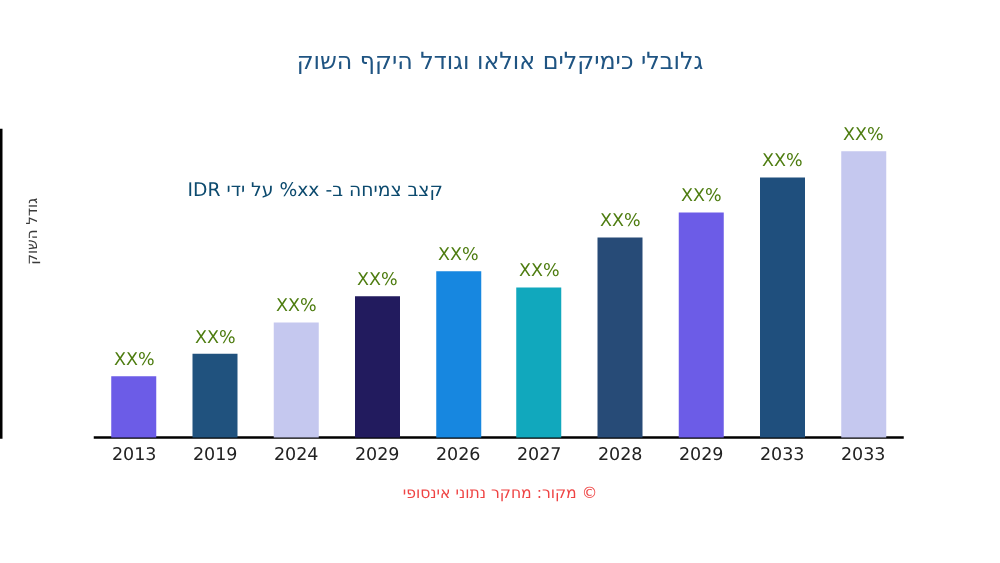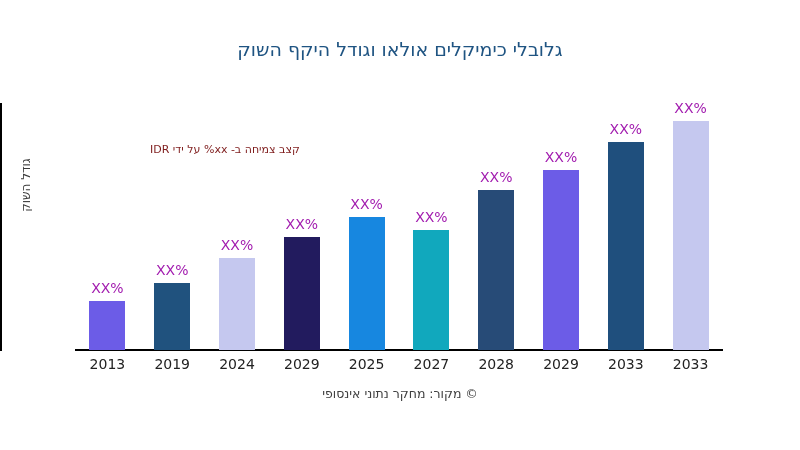--- a/index.html
+++ b/index.html
@@ -54,22 +54,22 @@
     font-size:12px;
     color:#3a3a3a;
     direction:rtl;
   }
 
   
   .annotation{
     position:absolute;
     left:150px;
     top:143px;
-    font-size:11px;
-    color:#7f1d1d;
+    font-size:15px;
+    color:#0c4a6e;
     direction:rtl;
     white-space:nowrap;
   }
 
   
   .bars{
     position:absolute;
     left:75px;
     top:103px;
     width:648px;
@@ -87,21 +87,21 @@
     bottom:0;
     left:50%;
     transform:translateX(-50%);
     width:36px;
   }
   .bar-label{
     position:absolute;
     left:50%;
     transform:translateX(-50%);
     font-size:14px;
-    color:#a21caf;
+    color:#4d7c0f;
     white-space:nowrap;
     direction:ltr;
   }
 
   
   .xticks{
     position:absolute;
     left:75px;
     top:356px;
     width:648px;
@@ -117,21 +117,21 @@
     color:#222222;
   }
 
   
   .footer-source{
     position:absolute;
     left:0;right:0;
     top:386px;
     text-align:center;
     font-size:12.5px;
-    color:#404040;
+    color:#ef4444;
     direction:rtl;
     white-space:nowrap;
   }
 </style>
 </head>
 <body>
 
 <div id="chart-root">
 
   <div class="chart-title">גלובלי כימיקלים אולאו וגודל היקף השוק</div>
@@ -186,21 +186,21 @@
         <div class="bar" title="2031 XX%" style="height: 229px; background: rgb(197, 200, 239);"></div>
         <div class="bar-label" style="bottom: 234px;">XX%</div>
       </div>
     </div>
 
   <div class="xticks" id="xticks-layer">
       <div class="xtick" style="left: 0px; width: 64.8px;">2013</div>
       <div class="xtick" style="left: 64.8px; width: 64.8px;">2019</div>
       <div class="xtick" style="left: 129.6px; width: 64.8px;">2024</div>
       <div class="xtick" style="left: 194.4px; width: 64.8px;">2029</div>
-      <div class="xtick" style="left: 259.2px; width: 64.8px;">2025</div>
+      <div class="xtick" style="left: 259.2px; width: 64.8px;">2026</div>
       <div class="xtick" style="left: 324px; width: 64.8px;">2027</div>
       <div class="xtick" style="left: 388.8px; width: 64.8px;">2028</div>
       <div class="xtick" style="left: 453.6px; width: 64.8px;">2029</div>
       <div class="xtick" style="left: 518.4px; width: 64.8px;">2033</div>
       <div class="xtick" style="left: 583.2px; width: 64.8px;">2033</div>
     </div>
 
   <div class="footer-source">© מקור: מחקר נתוני אינסופי</div>
 
 </div>

